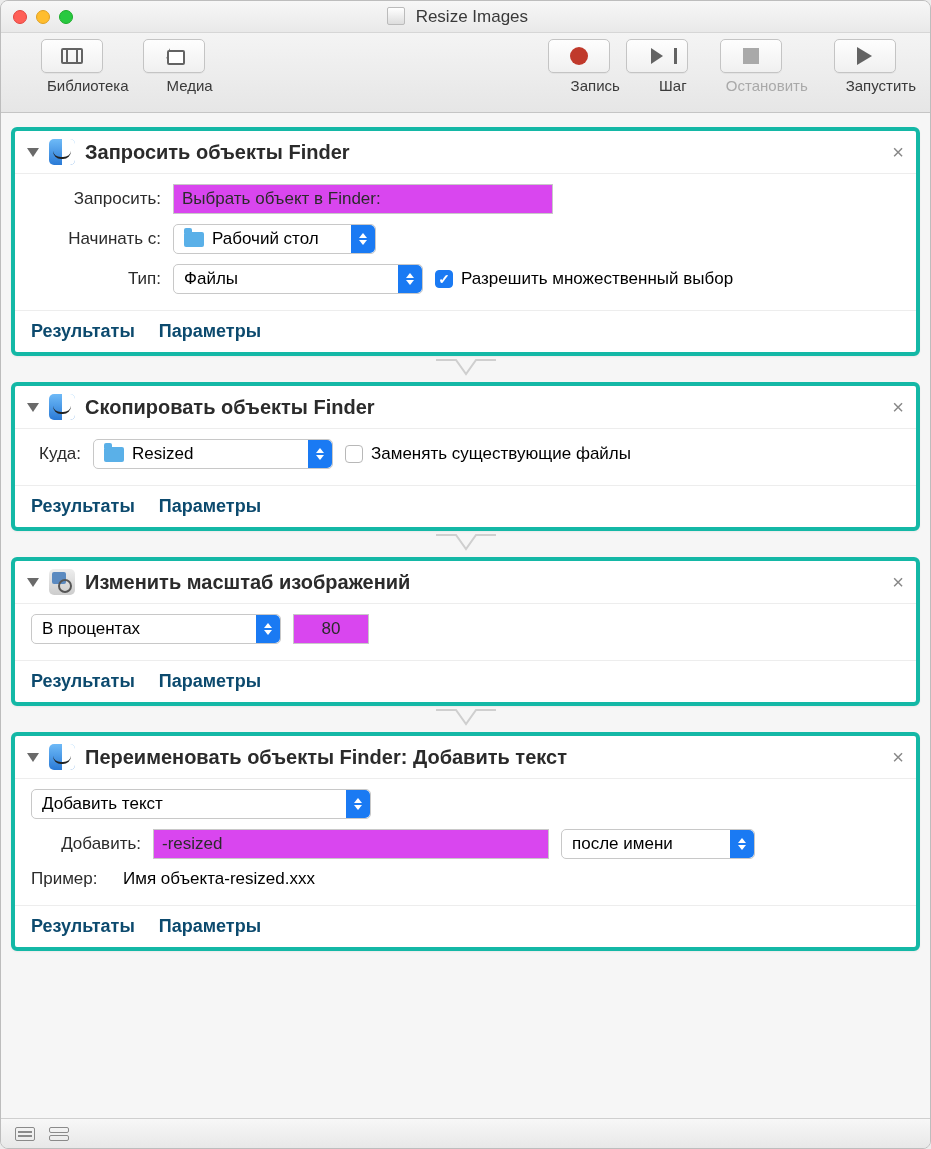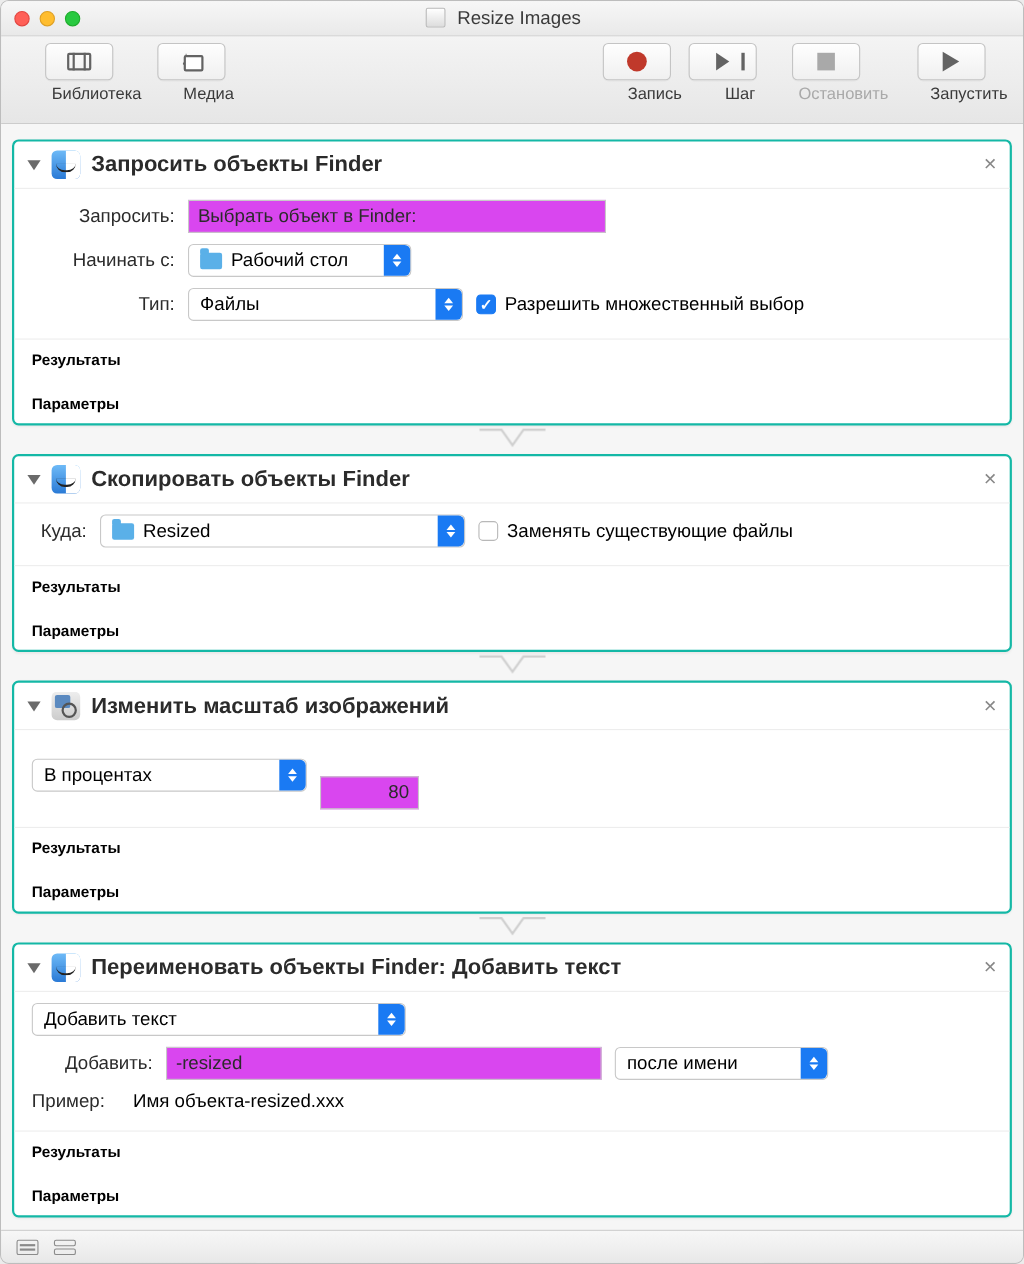--- a/index.html
+++ b/index.html
@@ -66,21 +66,21 @@
   .ic-step::after { content:""; position:absolute; left:11px; top:-8px; width:3px; height:16px; background:#636363; }
   .ic-stop { width:16px;height:16px;background:#a9a9a9; }
   .ic-play { width:0;height:0;border-top:9px solid transparent;border-bottom:9px solid transparent;
     border-left:15px solid #636363; }
   .disabled .tb-label { color:#a9a9a9; }
 
   
   .canvas { background:#f6f6f6; padding:14px 10px 10px 10px; height: calc(100% - 112px - 30px); overflow:auto; }
   .action {
     background:#fff;
-    border:2px solid #14b8a6;
+    border:4px solid #14b8a6;
     border-radius:6px;
     box-shadow: 0 1px 2px rgba(0,0,0,0.05);
     margin-bottom: 8px;
   }
   .a-header {
     display:flex; align-items:center; gap:10px;
     padding: 8px 12px;
     font-weight:600; font-size:20px; color:#2b2b2b;
     border-bottom:1px solid #ededed;
   }
@@ -125,26 +125,26 @@
   .folder-ic { width:20px; height:15px; background:#5ab0e8; border-radius:2px; margin-right:8px; position:relative; }
   .folder-ic::before { content:""; position:absolute; left:0; top:-4px; width:8px; height:5px; background:#5ab0e8; border-radius:2px 2px 0 0; }
   .checkbox { display:flex; align-items:center; gap:8px; font-size:17px; cursor:pointer; }
   .cb-box { width:18px; height:18px; border:1px solid #b8b8b8; border-radius:4px; background:#fff;
     display:flex; align-items:center; justify-content:center; }
   .cb-box.checked { background:#1a7af3; border-color:#1a7af3; }
   .cb-box.checked::after { content:"✓"; color:#fff; font-size:14px; font-weight:bold; }
   .a-footer {
     display:flex; gap:24px; padding:10px 16px;
     border-top:1px solid #ededed;
-    font-size:14px; font-weight:600; color:#000000;flex-direction:column;
+    font-size:18px; font-weight:600; color:#0c4a6e;
   }
   .a-footer span { cursor:pointer; }
   .connector { height:22px; display:flex; justify-content:center; margin:-6px 0 2px 0; }
   .connector svg { width:60px; height:22px; }
-  .numfield { width:90px; text-align:right; padding-right:8px;margin-top:32px; }
+  .numfield { width:76px; text-align:center; padding-right:8px; }
 
   
   .bottombar {
     height:30px; background:linear-gradient(#f7f7f7,#e8e8e8);
     border-top:1px solid #cfcfcf;
     display:flex; align-items:center; gap:14px; padding:0 14px;
   }
   .bb-ic { width:20px; height:14px; border:1.5px solid #8a8a8a; border-radius:2px; position:relative; cursor:pointer; }
   .bb-ic.stack::before { content:""; position:absolute; left:2px; right:2px; top:3px; height:2px; background:#8a8a8a; }
   .bb-ic.stack::after { content:""; position:absolute; left:2px; right:2px; bottom:3px; height:2px; background:#8a8a8a; }
@@ -259,21 +259,21 @@
   <div class="action">
     <div class="a-header">
       <div class="disclosure"></div>
       <div class="a-icon a-finder"></div>
       <div class="a-title">Скопировать объекты Finder</div>
       <div class="a-close">×</div>
     </div>
     <div class="a-body">
       <div class="row">
         <div class="lbl-auto" style="min-width:50px">Куда:</div>
-        <div class="select" style="width:332px">
+        <div class="select" style="width:240px">
           <span class="folder-ic"></span>
           <span>Resized</span>
           <span class="arrows"></span>
         </div>
         <label class="checkbox">
           <span class="cb-box"></span>
           <span>Заменять существующие файлы</span>
         </label>
       </div>
     </div>

